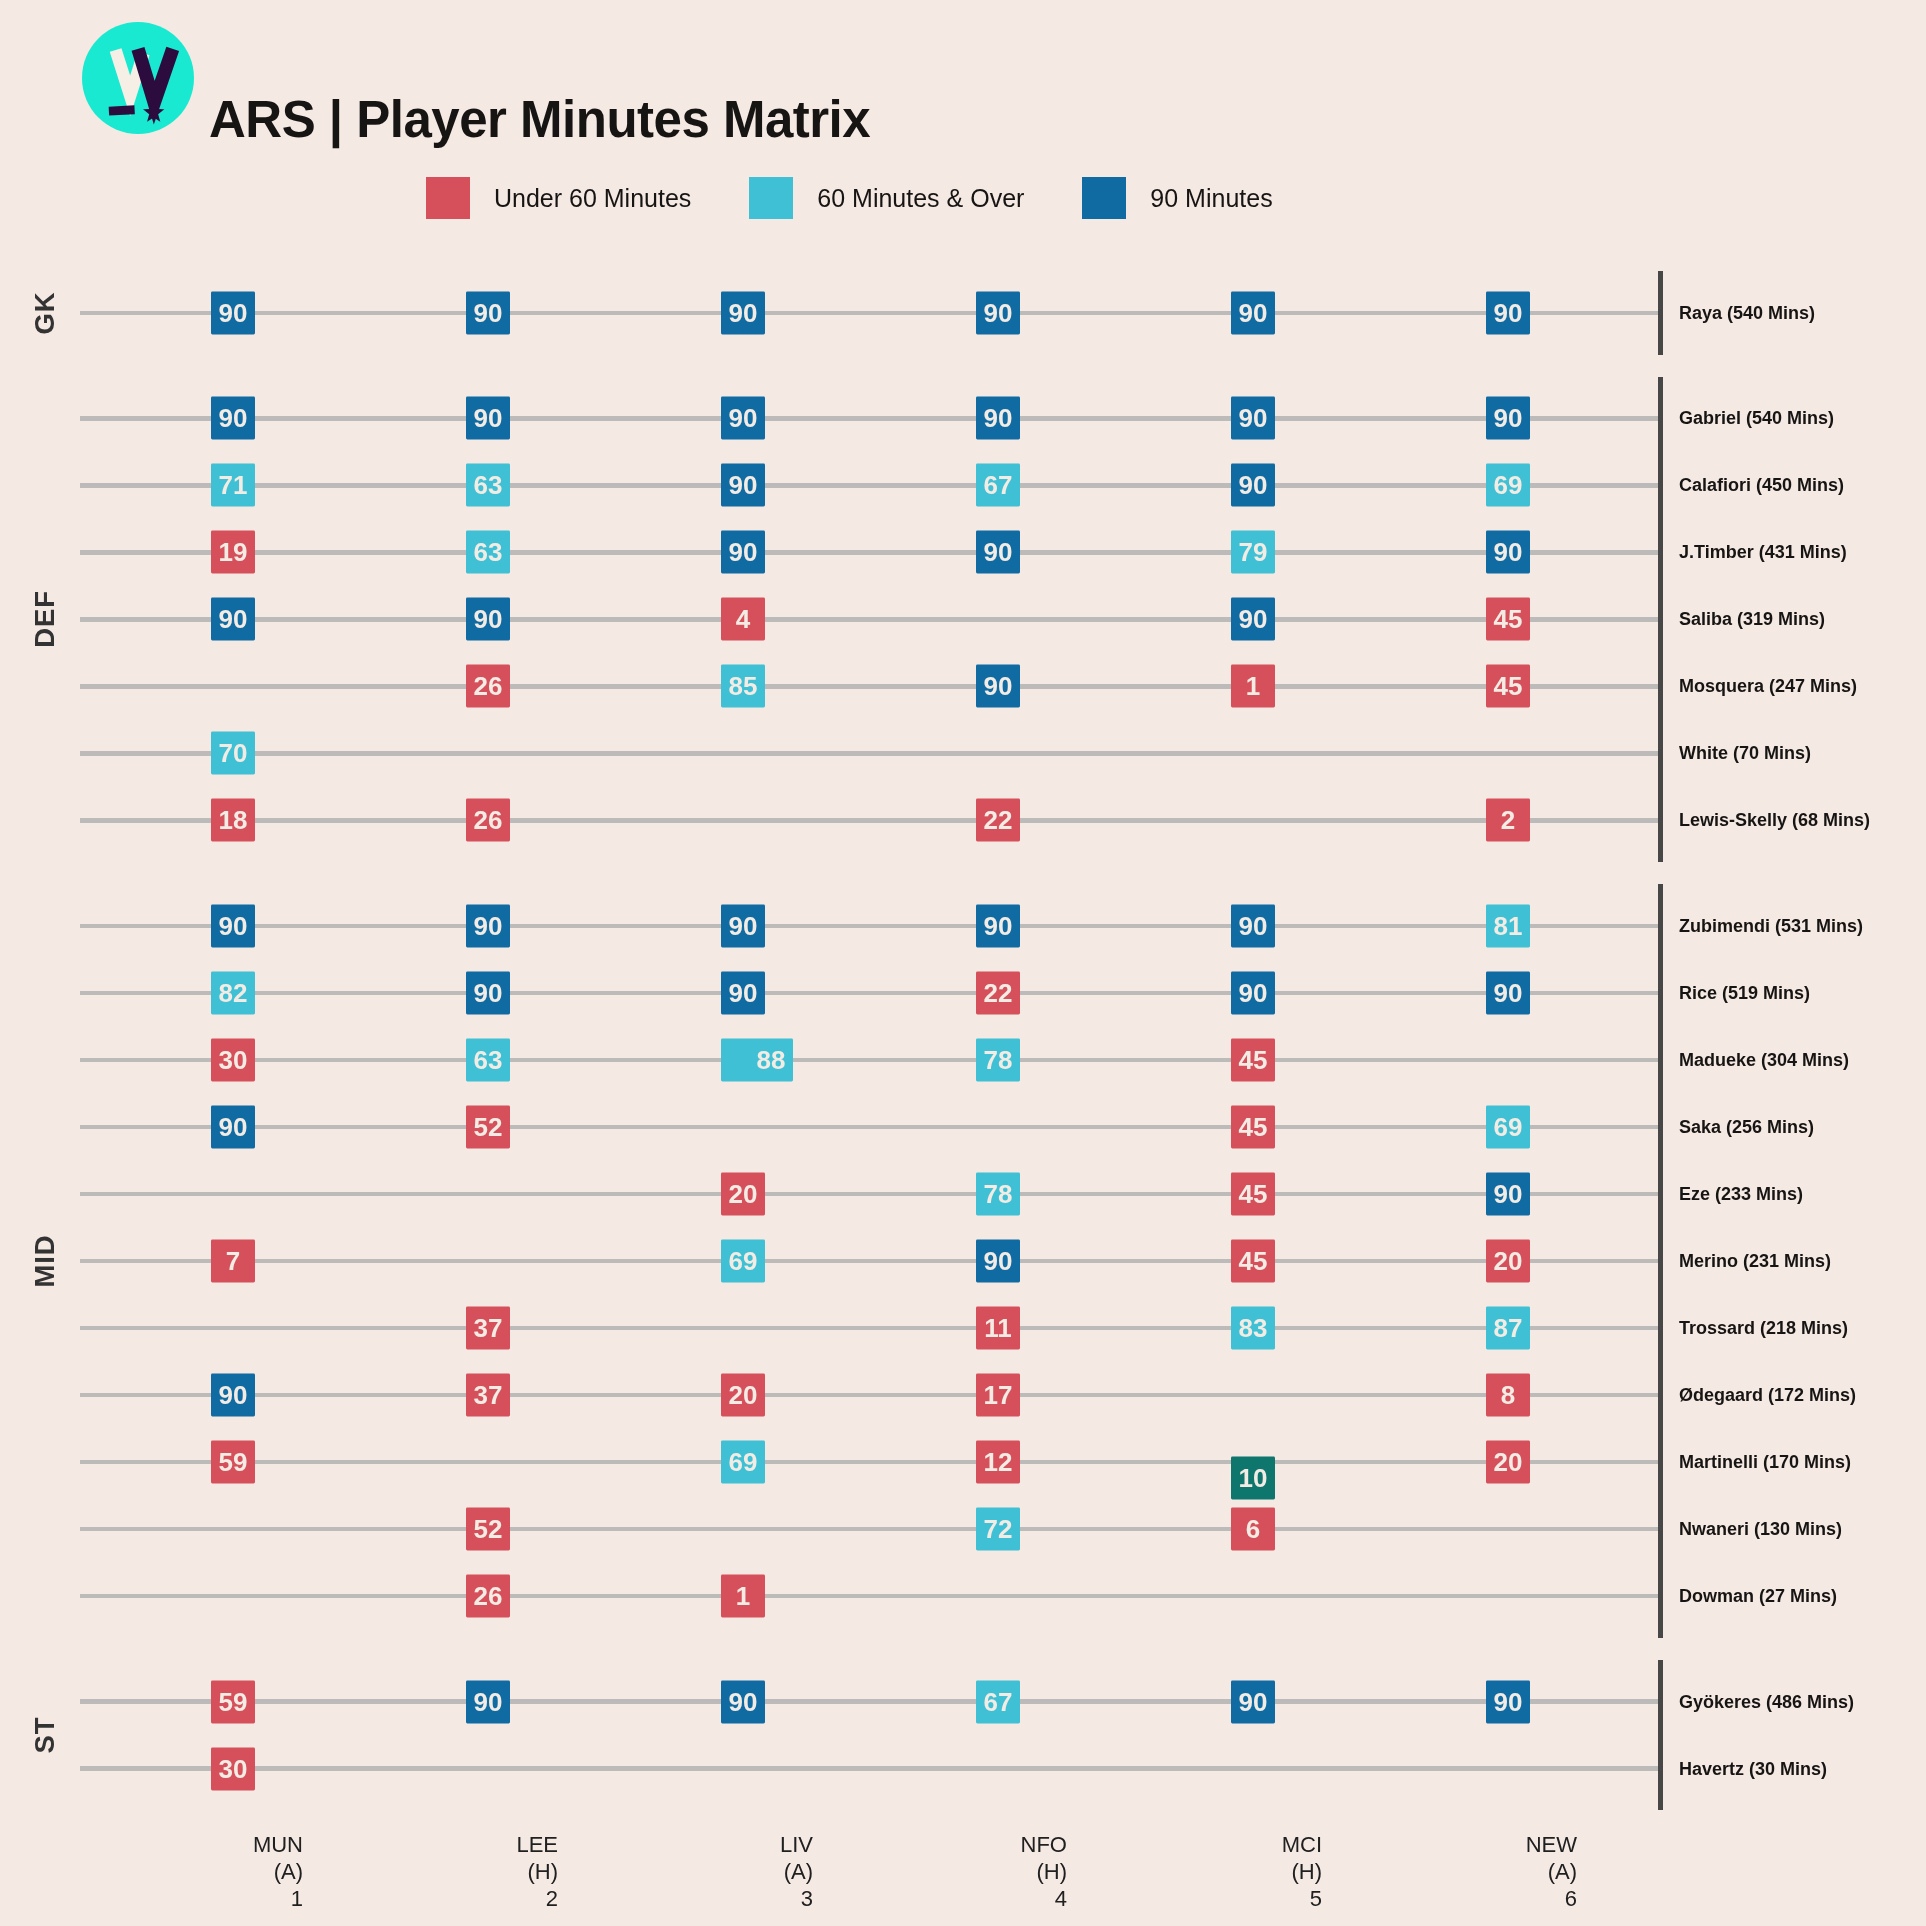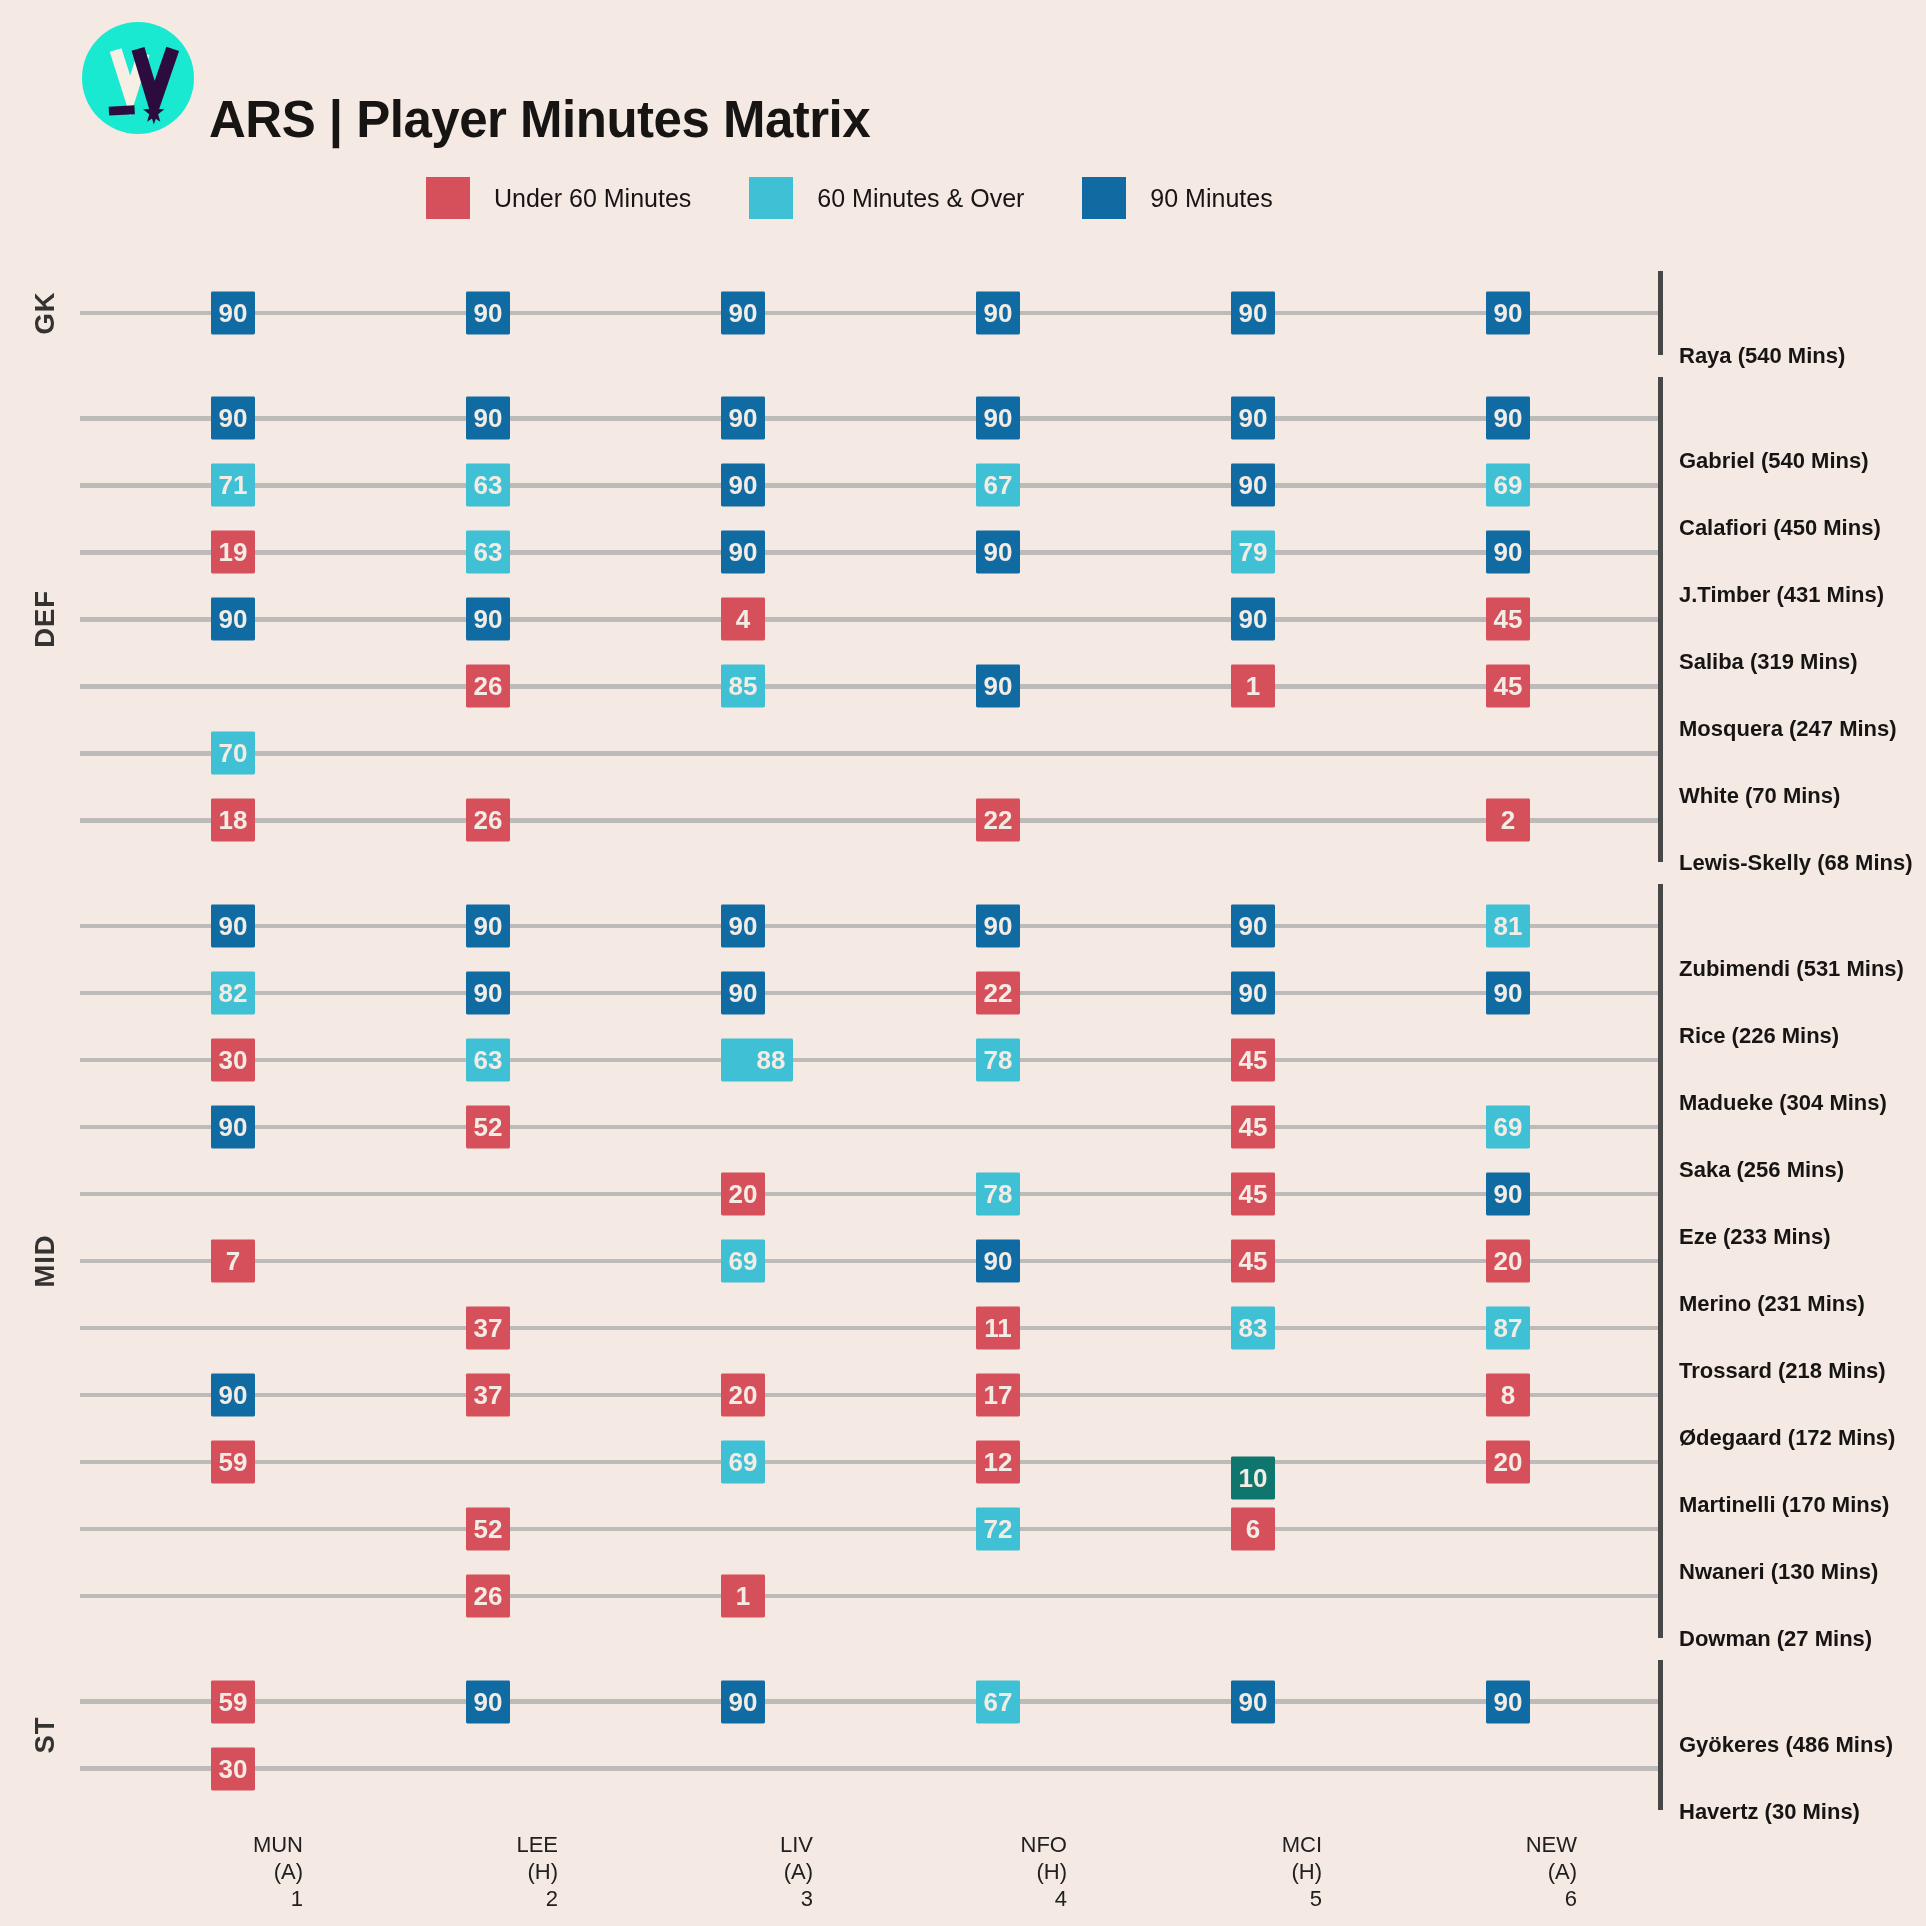--- a/index.html
+++ b/index.html
@@ -21,21 +21,21 @@
   .group{position:relative; padding:8.3px 0; margin-bottom:22px;}
   .bracket{position:absolute; left:1658px; top:0; bottom:0; width:5px; background:var(--bracket,#474747);}
   .group-name{position:absolute; left:29px; top:50%; transform:translateY(-50%) rotate(180deg);
               writing-mode:vertical-rl; font-size:27.5px; font-weight:700; color:#333; letter-spacing:0.9px;}
   .row{position:relative; height:67px;}
   .row-line{position:absolute; left:80px; width:1578px; top:50%; height:4.6px; margin-top:-2.3px; background:var(--line,#bcbbba);}
   .cell{position:absolute; width:44px; height:43px; top:50%; transform:translateY(-50%);
         display:flex; align-items:center; justify-content:center;
         font-size:26px; font-weight:700; color:var(--cellText,#f2ece4); border-radius:1.4px;}
   .row-label{position:absolute; left:1679px; top:50%; transform:translateY(-50%);
-             font-size:22px; font-weight:700; color:var(--text,#171513); white-space:nowrap;margin-top:43px;}
+             font-size:18px; font-weight:700; color:var(--text,#171513); white-space:nowrap;}
 
   
   .axis{position:relative; height:105px; margin-top:11px;}
   .axis-col{position:absolute; top:0; width:138px; text-align:right;}
   .axis-line{font-size:22px; line-height:26.6px; color:#202020;}
 </style>
 </head>
 <body>
 
 <div class="page">
@@ -161,21 +161,21 @@
           <div class="row-label">Zubimendi (531 Mins)</div>
         </div>
         <div class="row">
           <div class="row-line"></div>
           <div class="cell" style="left: 211px; background: rgb(63, 192, 212);">82</div>
           <div class="cell" style="left: 466px; background: rgb(17, 107, 163);">90</div>
           <div class="cell" style="left: 721px; background: rgb(17, 107, 163);">90</div>
           <div class="cell" style="left: 976px; background: rgb(214, 80, 92);">22</div>
           <div class="cell" style="left: 1231px; background: rgb(17, 107, 163);">90</div>
           <div class="cell" style="left: 1486px; background: rgb(17, 107, 163);">90</div>
-          <div class="row-label">Rice (226 Mins)</div>
+          <div class="row-label">Rice (519 Mins)</div>
         </div>
         <div class="row">
           <div class="row-line"></div>
           <div class="cell" style="left: 211px; background: rgb(214, 80, 92);">30</div>
           <div class="cell" style="left: 466px; background: rgb(63, 192, 212);">63</div>
           <div class="cell" style="left: 721px; background: rgb(63, 192, 212); padding-left: 28px;">88</div>
           <div class="cell" style="left: 976px; background: rgb(63, 192, 212);">78</div>
           <div class="cell" style="left: 1231px; background: rgb(214, 80, 92);">45</div>
           <div class="row-label">Madueke (304 Mins)</div>
         </div>

